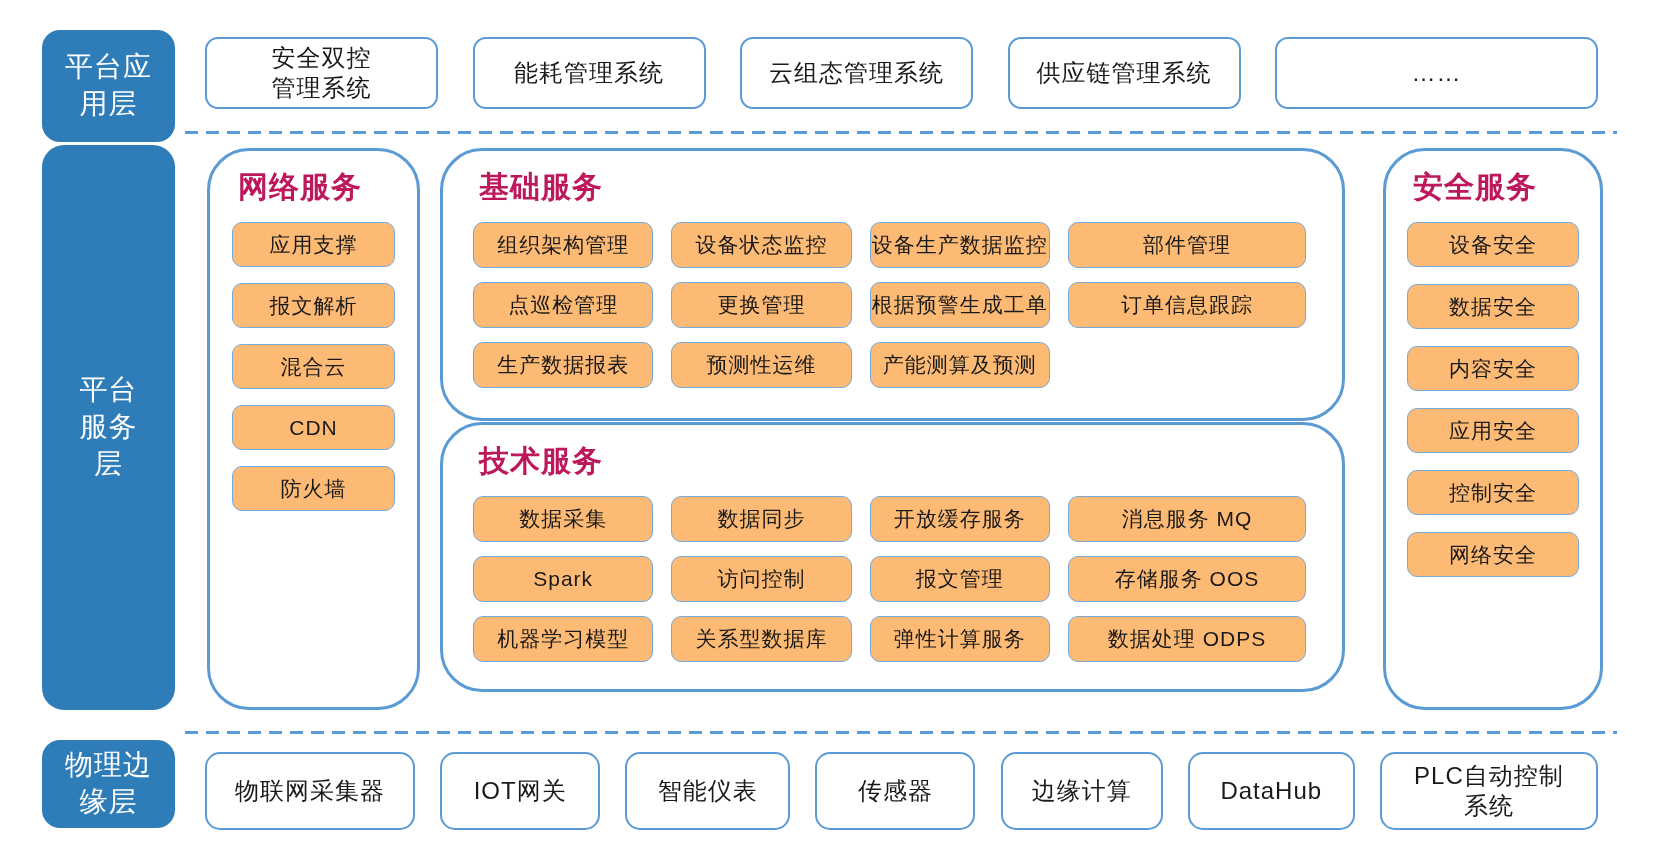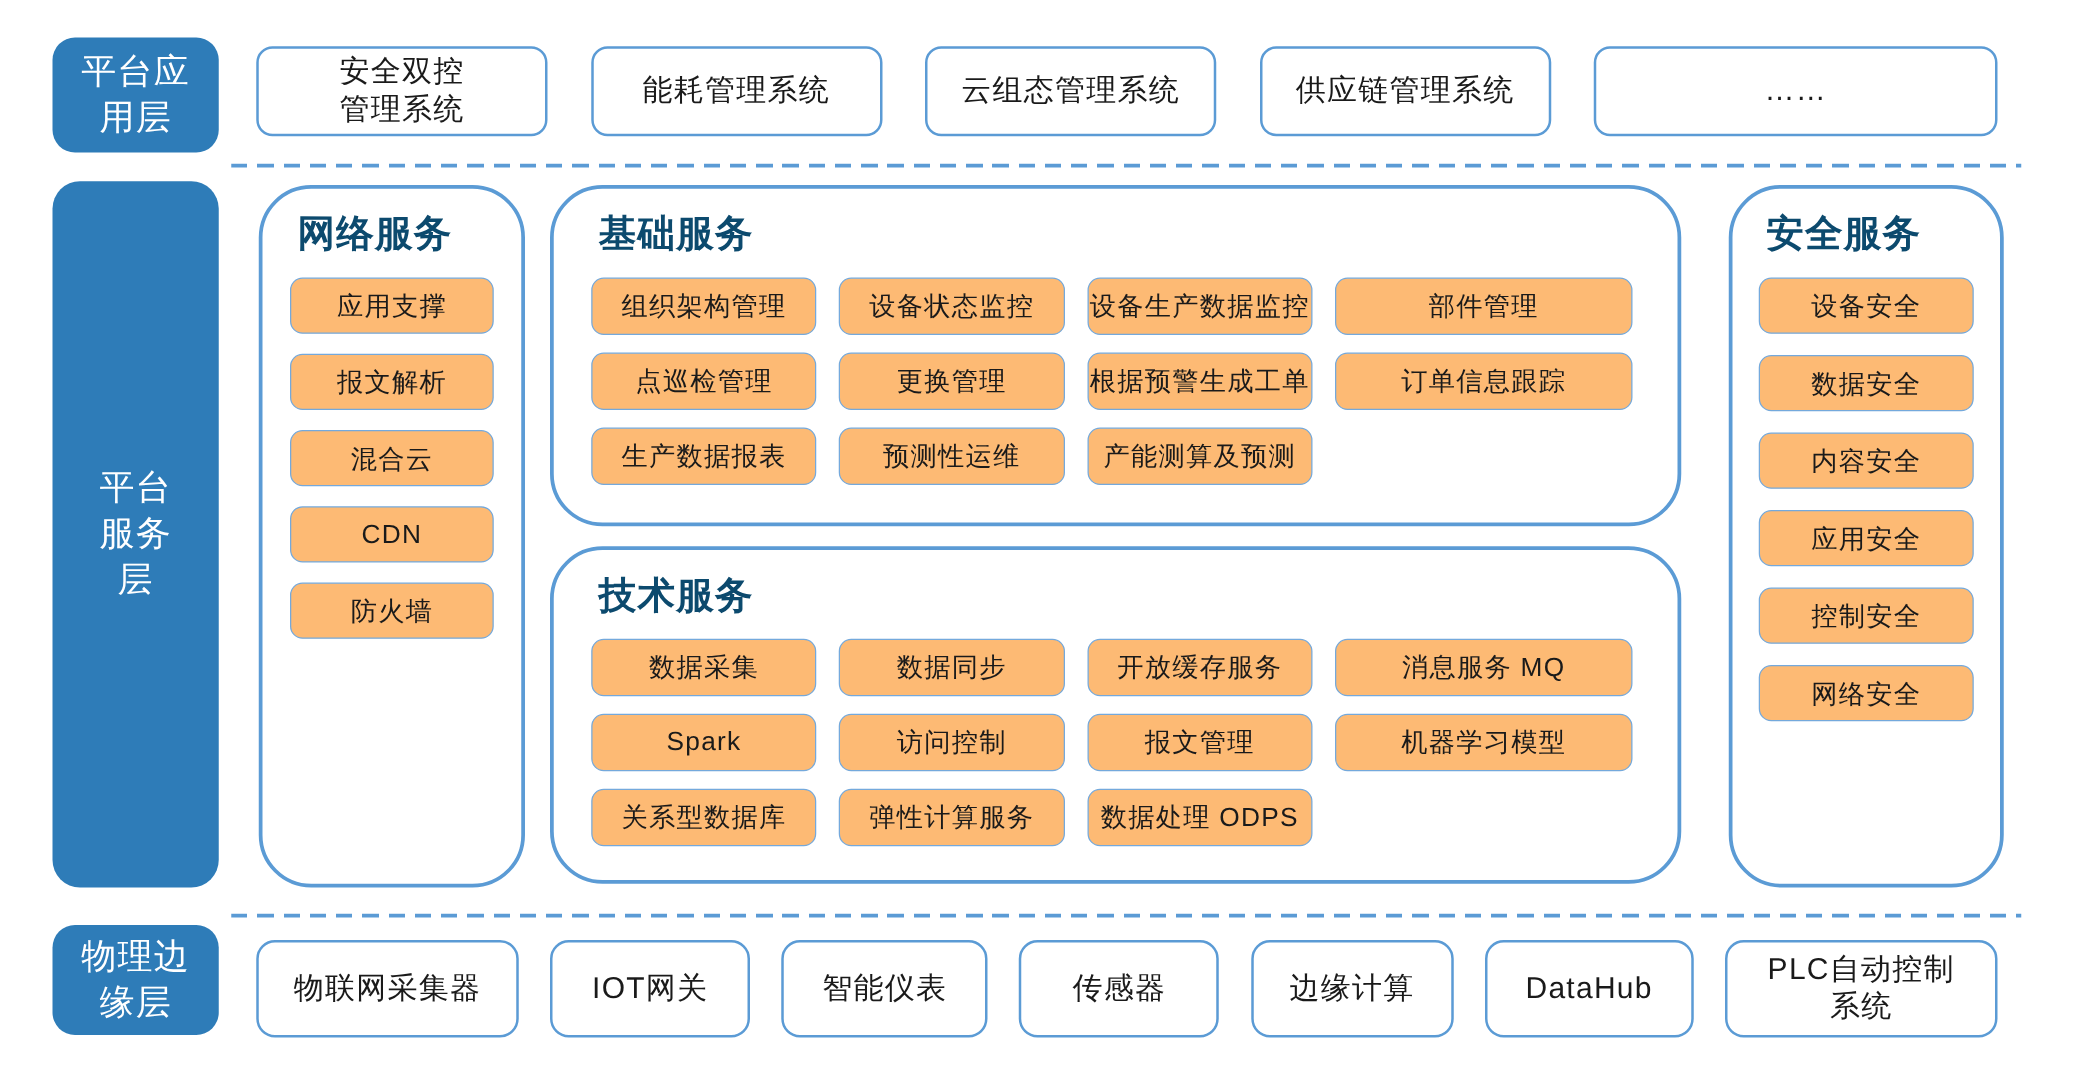--- a/index.html
+++ b/index.html
@@ -23,21 +23,21 @@
     color: #ffffff;
     border-radius: 18px;
     display: flex;
     align-items: center;
     justify-content: center;
     text-align: center;
     font-size: 28px;
     line-height: 1.32;
     letter-spacing: 1px;
   }
-  .chip-top    { left: 42px;  top: 30px;  width: 133px; height: 92px; }
+  .chip-top    { left: 42px;  top: 30px;  width: 133px; height: 112px; }
   .chip-middle { left: 42px;  top: 145px; width: 133px; height: 565px; border-radius: 22px; }
   .chip-bottom { left: 42px;  top: 740px; width: 133px; height: 88px; }
   .chip-top span    { display: inline-block; width: 3.2em; }
   .chip-middle span { display: inline-block; width: 2.2em; }
   .chip-bottom span { display: inline-block; width: 3.2em; }
 
   
   .dashed {
     position: absolute;
     left: 185px;
@@ -81,34 +81,34 @@
     background: #ffffff;
   }
   .container-network  { left: 207px;  top: 148px; width: 213px; height: 562px; padding: 14px 22px 0 22px; }
   .container-security { left: 1383px; top: 148px; width: 220px; height: 562px; padding: 14px 21px 0 21px; }
   .middle-col {
     position: absolute;
     left: 440px; top: 148px;
     width: 905px; height: 562px;
     display: flex;
     flex-direction: column;
-    gap: 16px;
+    gap: 1px;
   }
   .container-basic, .container-tech {
     position: relative;
     border: 3.5px solid #5B9BD5;
     border-radius: 42px;
     background: #ffffff;
     padding: 14px 36px 0 30px;
   }
   .container-basic { height: 273px; }
   .container-tech  { height: 270px; }
 
   .section-title {
-    color: #0c4a6e;
+    color: #be185d;
     font-weight: bold;
     font-size: 30px;
     letter-spacing: 1px;
     margin: 2px 0 14px 6px;
   }
 
   .item {
     border: 1.5px solid #74A9DC;
     border-radius: 10px;
     background: #fdba74;
@@ -226,20 +226,21 @@
     <div class="container-tech">
       <div class="section-title">技术服务</div>
       <div class="grid">
         <div class="item">数据采集</div>
         <div class="item">数据同步</div>
         <div class="item">开放缓存服务</div>
         <div class="item">消息服务 MQ</div>
         <div class="item">Spark</div>
         <div class="item">访问控制</div>
         <div class="item">报文管理</div>
+        <div class="item">存储服务 OOS</div>
         <div class="item">机器学习模型</div>
         <div class="item">关系型数据库</div>
         <div class="item">弹性计算服务</div>
         <div class="item">数据处理 ODPS</div>
       </div>
     </div>
   </div>
 
   <div class="container container-security">
     <div class="section-title">安全服务</div>

